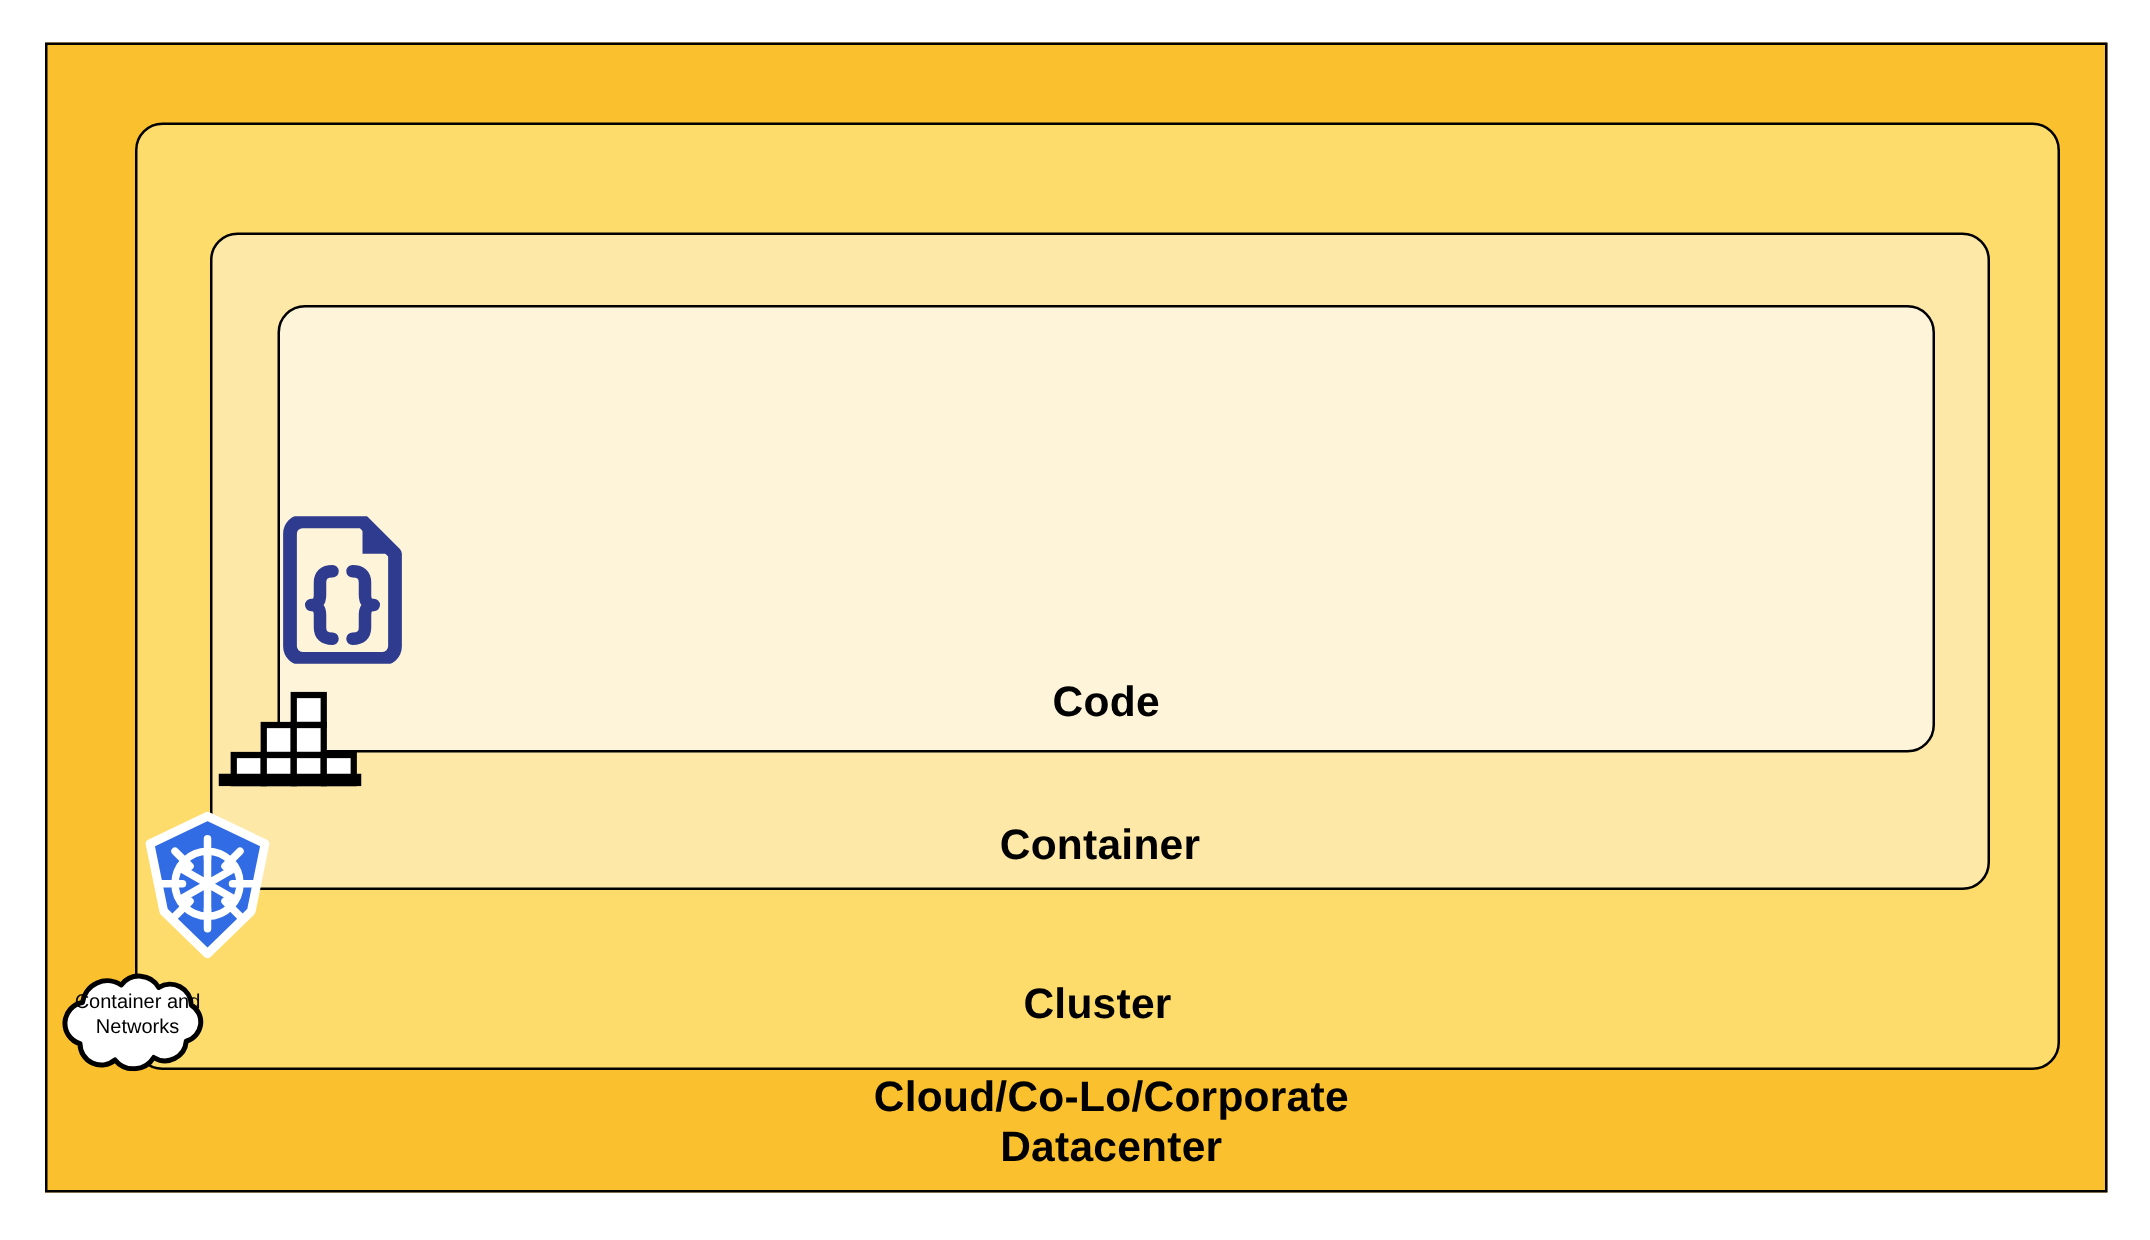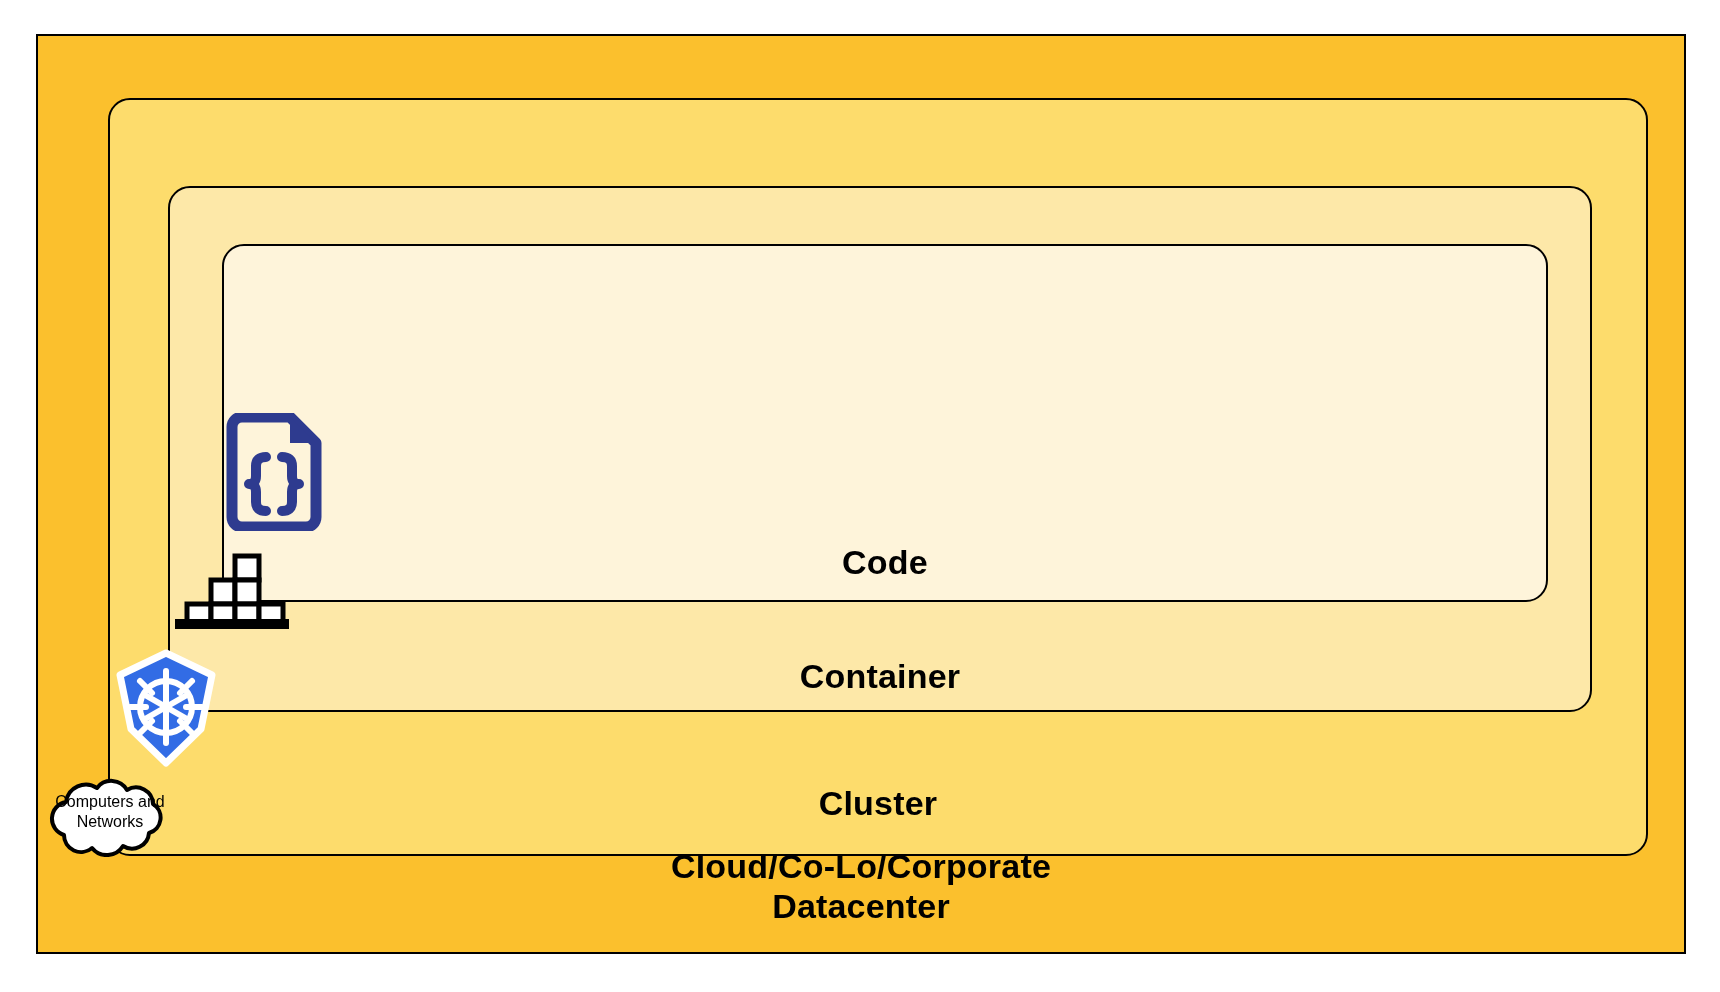--- a/index.html
+++ b/index.html
@@ -74,21 +74,21 @@
     font-size: 34px;
     line-height: 40px;
     letter-spacing: 0.2px;
     white-space: pre-line;
     font-weight: bold;
   }
 
   .label-code      { bottom: 18px; }
   .label-container { bottom: 14px; }
   .label-cluster   { bottom: 31px; }
-  .label-datacenter{ bottom: 26px; }
+  .label-datacenter{ bottom: 14px; margin-left: 28px; }
 
   
   .icon-wrap {
     position: absolute;
     line-height: 0;
   }
 
   .icon-code      { left: 222px; top: 413px; width: 104px; height: 118px; }
   .icon-container { left: 173px; top: 553px; width: 118px; height: 76px; }
   .icon-k8s       { left: 110px; top: 649px; width: 112px; height: 118px; }
@@ -185,16 +185,16 @@
                a17 17 0 0 1 2 -33
                a20 20 0 0 1 31 -14
                a18 18 0 0 1 30 2
                a17 17 0 0 1 26 14
                a16 16 0 0 1 -4 29
                a17 17 0 0 1 -26 13
                a19 19 0 0 1 -31 2
                a17 17 0 0 1 -28 -13 z" fill="#FFFFFF" stroke="#000000" stroke-width="4" stroke-linejoin="round"></path>
     </svg>
   </div>
-  <div class="cloud-text">Computers and
+  <div class="cloud-text">Container and
 Networks</div>
 
 </div>
 
 </body></html>

